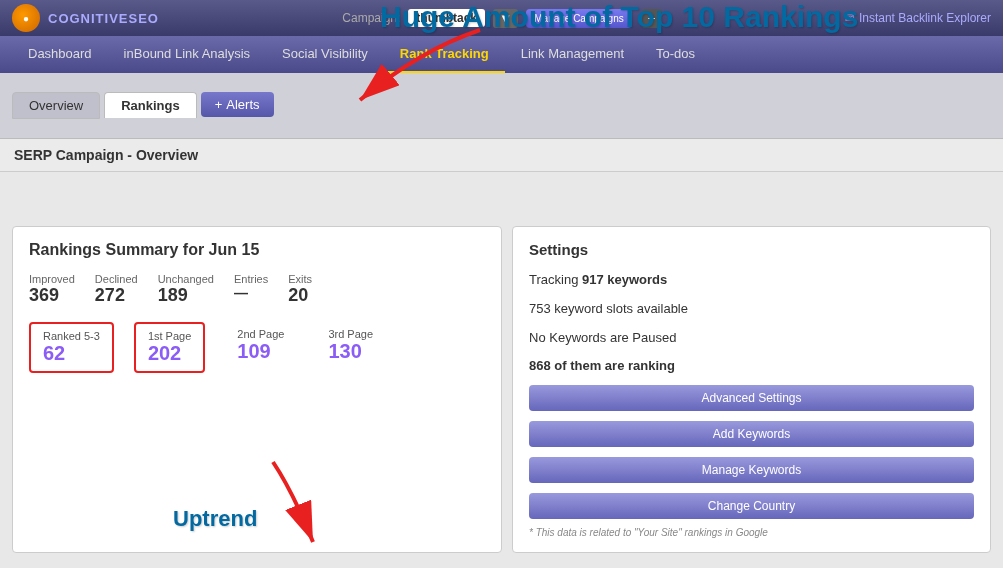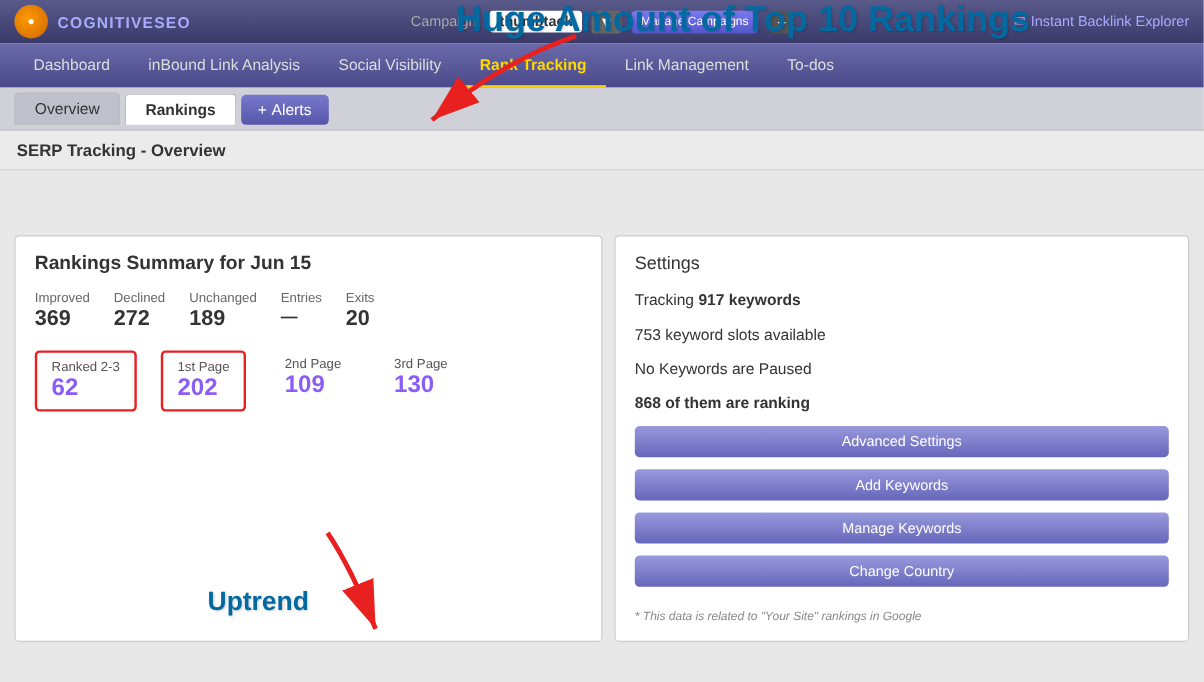--- a/index.html
+++ b/index.html
@@ -56,21 +56,21 @@
       background: linear-gradient(to bottom, #6a6aaa, #4a4a8a);
     }
     .nav-item {
       color: #ddd; padding: 10px 16px; cursor: pointer; font-size: 13px; text-decoration: none;
       display: inline-block;
     }
     .nav-item.active { color: #ffd700; border-bottom: 2px solid #ffd700; font-weight: bold; }
 
     
     .sub-tabs {
-      background: #d0d0d8; padding: 4px 12px; display: flex; align-items: flex-end; gap: 4px;
+      background: #d0d0d8; padding: 19px 12px; display: flex; align-items: flex-start; gap: 4px;
       border-bottom: 1px solid #bbb;
     }
     .tab-btn {
       padding: 5px 16px; border-radius: 4px 4px 0 0; cursor: pointer; font-size: 13px;
       border: 1px solid #bbb; background: #c0c0cc; color: #333;
     }
     .tab-btn.active { background: white; color: #333; border-bottom: none; font-weight: bold; }
     .alerts-btn {
       background: linear-gradient(to bottom, #7777cc, #5555aa);
       color: white; border: none; padding: 5px 14px; border-radius: 4px; cursor: pointer; font-size: 13px;
@@ -106,30 +106,30 @@
       border: 2px solid #e82020; border-radius: 4px; padding: 6px 12px;
     }
     .rank-label { font-size: 11px; color: #555; }
     .rank-value { font-size: 20px; font-weight: bold; color: #8b5cf6; }
 
     
     .settings-box {
       background: white; border: 1px solid #ccc; border-radius: 4px; padding: 14px 16px;
       flex: 1;
     }
-    .settings-title { font-size: 15px; font-weight: normal; color: #333; margin-bottom: 12px; }
+    .settings-title { font-size: 15px; font-weight: bold; color: #333; margin-bottom: 12px; }
     .settings-row { margin-bottom: 8px; font-size: 13px; color: #333; line-height: 1.6; }
     .settings-row strong { font-weight: bold; }
     .flag { display: inline-block; width: 18px; height: 12px; background: linear-gradient(to bottom, #b22234 33%, white 33%, white 66%, #b22234 66%); border: 1px solid #ccc; margin-right: 4px; vertical-align: middle; position: relative; }
     .settings-btn {
       display: block; width: 100%; background: linear-gradient(to bottom, #9999dd, #6666bb);
       color: white; border: none; padding: 6px 10px; border-radius: 4px; cursor: pointer;
       font-size: 12px; margin-bottom: 6px; text-align: center;
     }
-    .settings-footnote { font-size: 10px; color: #888; margin-top: 14px; font-style: italic; }
+    .settings-footnote { font-size: 10px; color: #888; margin-top: 2px; font-style: italic; }
 
     
     .overlay-container { position: relative; }
     .big-text-annotation {
       position: absolute;
       color: #0369a1;
       font-weight: 900;
       font-family: Impact, Arial Black, sans-serif;
       pointer-events: none;
       z-index: 10;
@@ -171,21 +171,21 @@
   </div>
 
   <div class="sub-tabs">
     <button class="tab-btn">Overview</button>
     <button class="tab-btn active">Rankings</button>
     <button class="alerts-btn">
       <span class="plus-small">+</span><span>Alerts</span>
     </button>
   </div>
 
-  <div class="page-title-bar">SERP Tracking - Overview</div>
+  <div class="page-title-bar">SERP Campaign - Overview</div>
 
   <div class="main-content">
 
     <div class="big-text-annotation" style="top: 0px; left: 380px; font-size: 30px;">Huge  Amount of Top 10 Rankings</div>
 
     <svg class="arrow-svg" width="200" height="100" style="top: 20px; left: 320px;">
       <defs>
         <marker id="arrowhead" markerWidth="10" markerHeight="7" refX="10" refY="3.5" orient="auto">
           <polygon points="0 0, 10 3.5, 0 7" fill="#e82020"></polygon>
         </marker>
@@ -216,21 +216,21 @@
             <div class="stat-value" style="font-size:14px">—</div>
           </div>
           <div class="stat-item">
             <div class="stat-label">Exits</div>
             <div class="stat-value">20</div>
           </div>
         </div>
 
         <div class="rank-grid">
           <div class="rank-item highlighted">
-            <div class="rank-label">Ranked 2-3</div>
+            <div class="rank-label">Ranked 5-3</div>
             <div class="rank-value">62</div>
           </div>
           <div class="rank-item highlighted">
             <div class="rank-label">1st Page</div>
             <div class="rank-value">202</div>
           </div>
           <div class="rank-item" style="padding: 6px 12px;">
             <div class="rank-label">2nd Page</div>
             <div class="rank-value">109</div>
           </div>

